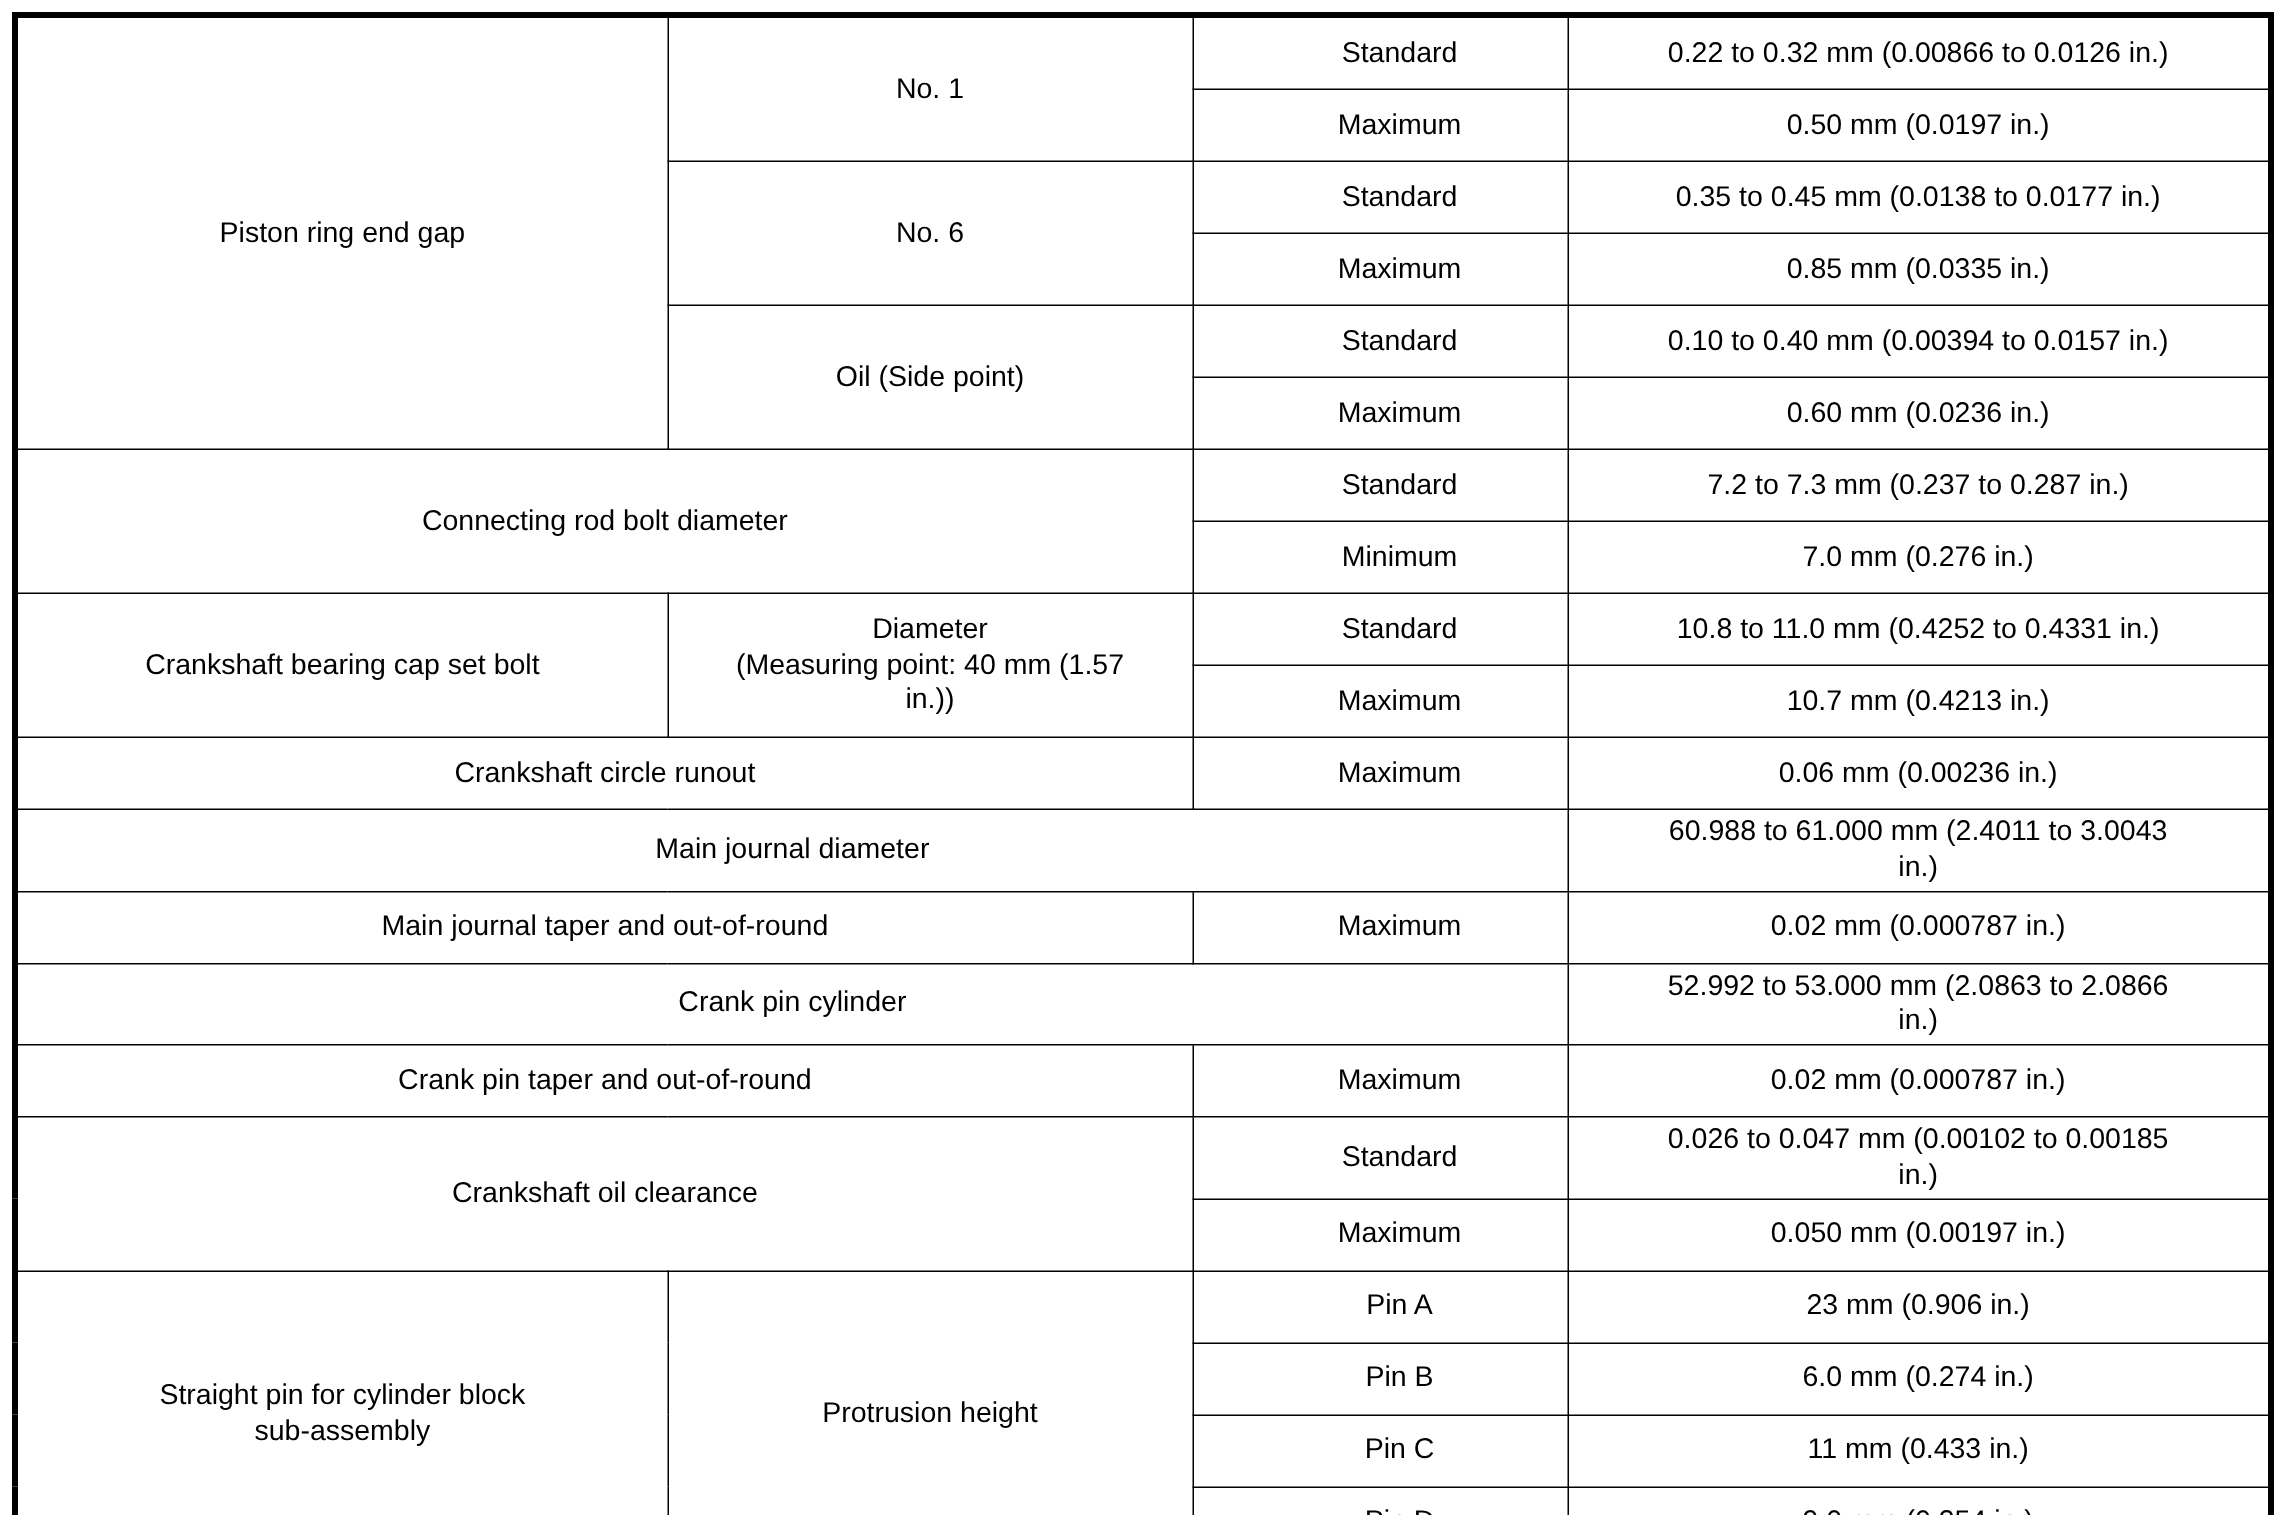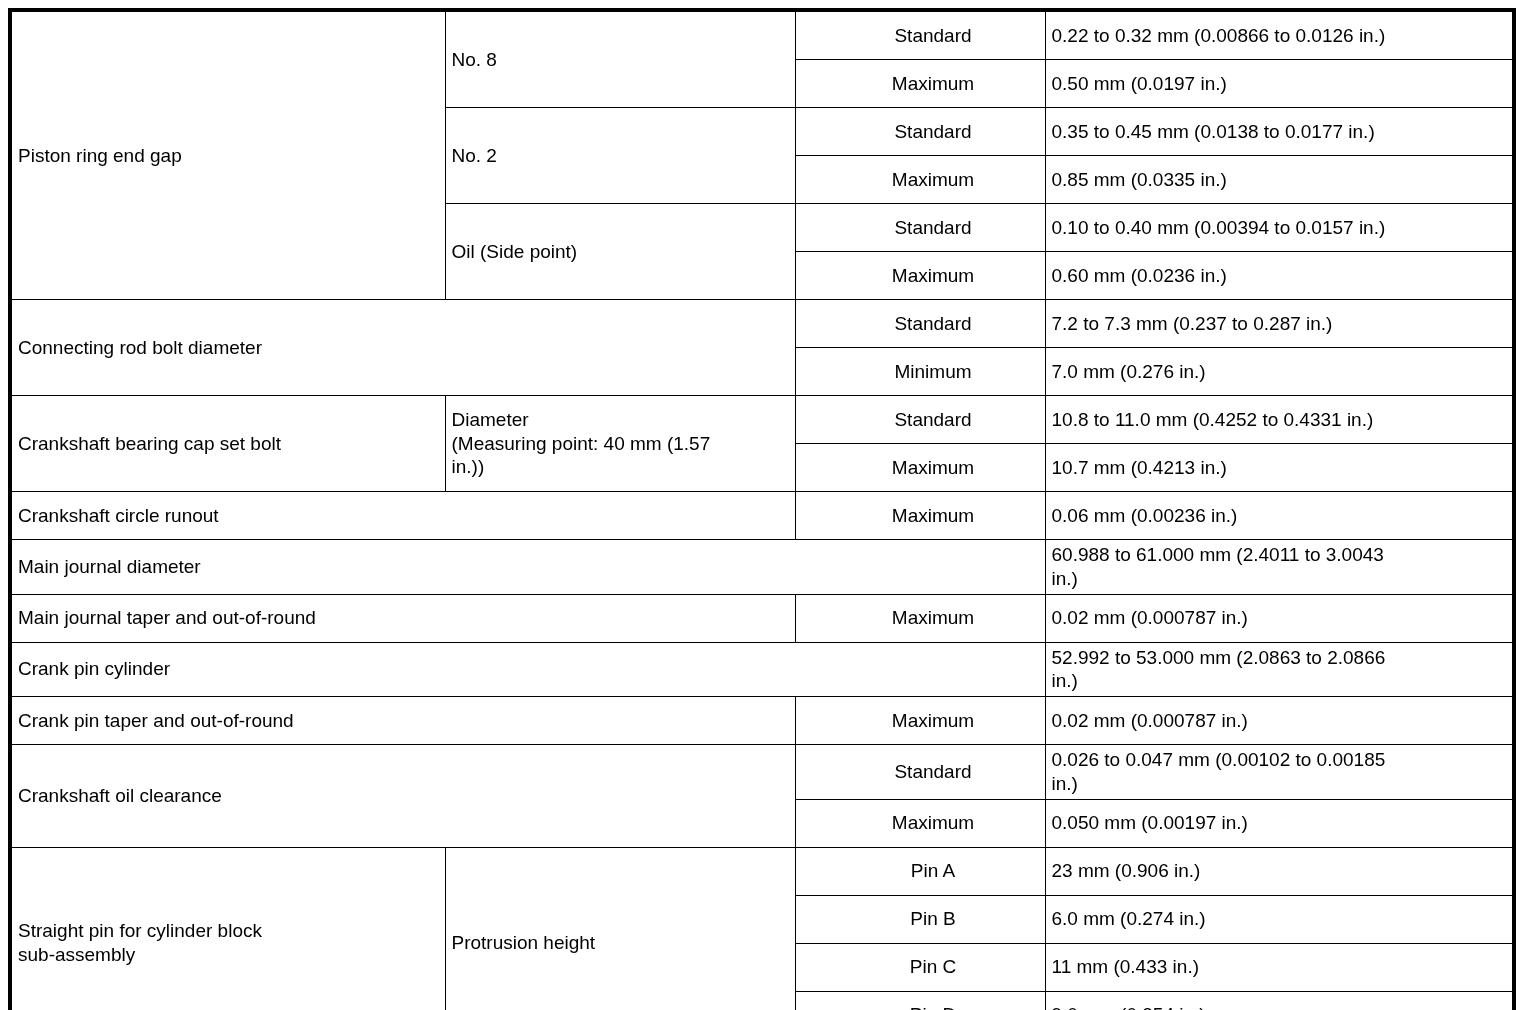--- a/index.html
+++ b/index.html
@@ -22,21 +22,21 @@
     border: 4px solid #000000;
     background: #ffffff;
   }
   table.spec-table td {
     border: 1px solid #000000;
     font-size: 19px;
     line-height: 1.25;
     padding: 3px 6px;
     height: 41px;
     vertical-align: middle;
-    text-align: left;
+    text-align: center;
     overflow: hidden;
     word-wrap: break-word;
   }
   table.spec-table td.center {
     text-align: center;
     padding-left: 32px;
   }
   table.spec-table td.pre {
     white-space: pre-line;
   }
@@ -48,30 +48,30 @@
   <colgroup>
     <col style="width:435px">
     <col style="width:350px">
     <col style="width:250px">
     <col style="width:469px">
   </colgroup>
   <tbody>
 
     <tr>
       <td rowspan="6">Piston ring end gap</td>
-      <td rowspan="2">No. 8</td>
+      <td rowspan="2">No. 1</td>
       <td class="center">Standard</td>
       <td>0.22 to 0.32 mm (0.00866 to 0.0126 in.)</td>
     </tr>
     <tr>
       <td class="center">Maximum</td>
       <td>0.50 mm (0.0197 in.)</td>
     </tr>
     <tr>
-      <td rowspan="2">No. 2</td>
+      <td rowspan="2">No. 6</td>
       <td class="center">Standard</td>
       <td>0.35 to 0.45 mm (0.0138 to 0.0177 in.)</td>
     </tr>
     <tr>
       <td class="center">Maximum</td>
       <td>0.85 mm (0.0335 in.)</td>
     </tr>
     <tr>
       <td rowspan="2">Oil (Side point)</td>
       <td class="center">Standard</td>

